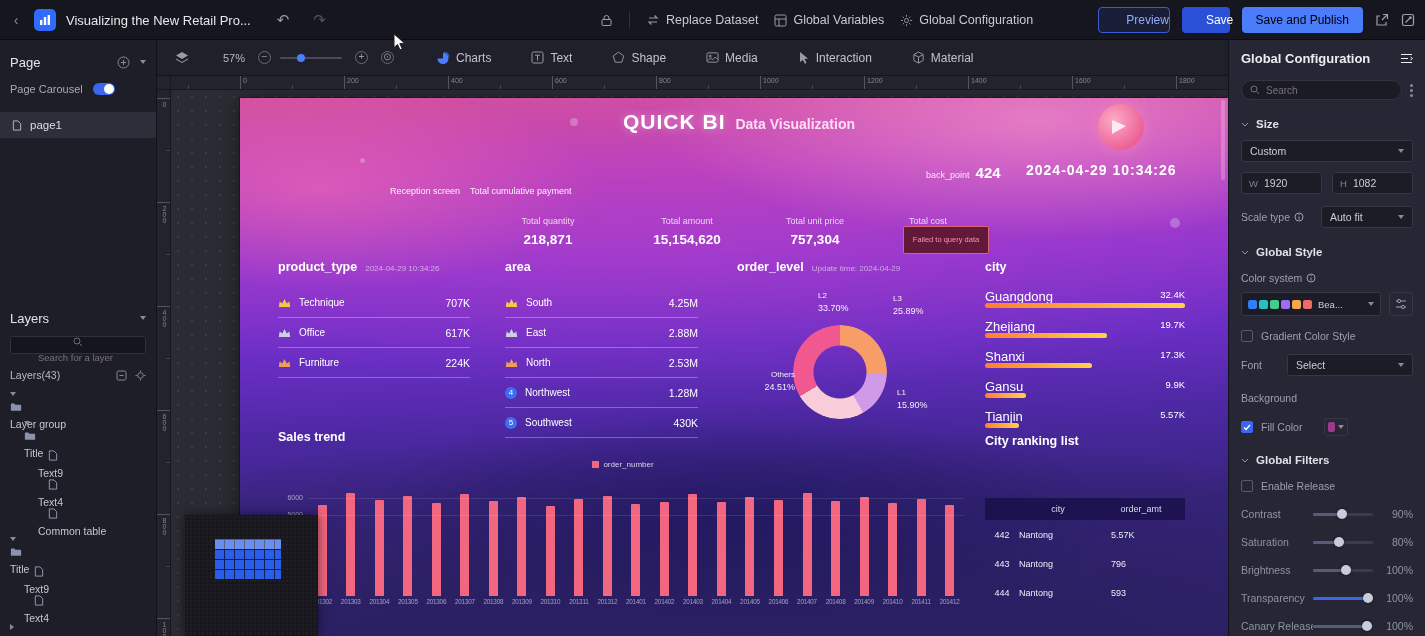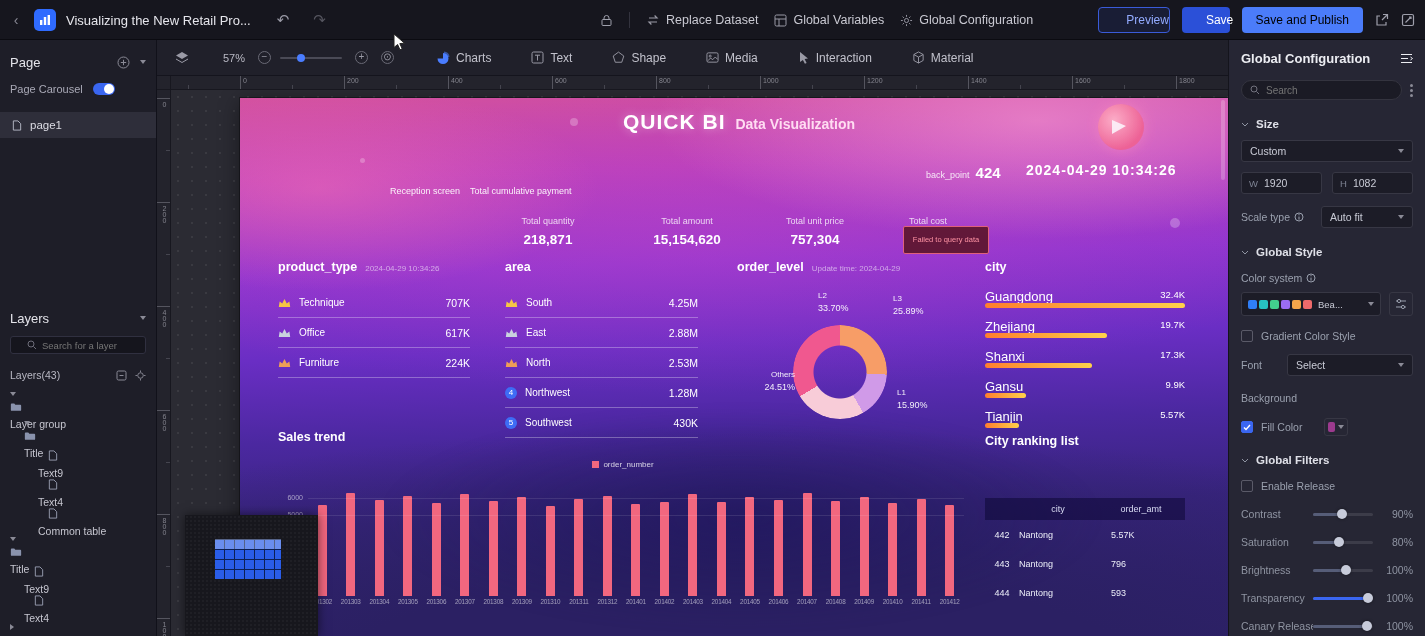--- a/index.html
+++ b/index.html
@@ -29,21 +29,21 @@
   
   .left-sidebar{position:absolute;left:0;top:40px;width:157px;height:596px;background:#1e1e28;border-right:1px solid #11111a;z-index:50;overflow:hidden;}
   .ls-row{display:flex;align-items:center;padding:0 10px;}
   .ls-page-header{margin-top:10px;height:24px;color:#e4e4ea;font-size:13px;}
   .ls-head-icons{margin-left:auto;display:flex;align-items:center;gap:10px;color:#8a8a96;}
   .ls-carousel{margin-top:4px;height:22px;color:#a9a9b6;font-size:11px;gap:10px;}
   .toggle{width:22px;height:12px;border-radius:6px;background:#3a66f0;position:relative;cursor:pointer;}
   .toggle::after{content:"";position:absolute;right:1px;top:1px;width:10px;height:10px;border-radius:50%;background:#fff;}
   .ls-page-item{margin-top:12px;height:26px;background:#2e2e3a;display:flex;align-items:center;gap:8px;padding:0 12px;color:#dcdce4;font-size:11.5px;cursor:pointer;}
   .ls-layers-header{margin-top:168px;height:24px;color:#e4e4ea;font-size:13px;}
-  .ls-search{margin:6px 10px 0;height:18px;background:#15151d;border:1px solid #303040;border-radius:3px;display:flex;align-items:center;gap:5px;padding:0 16px;color:#6d6d7a;}
+  .ls-search{margin:6px 10px 0;height:18px;background:#15151d;border:1px solid #303040;border-radius:3px;display:flex;align-items:center;gap:5px;padding:0 6px;color:#6d6d7a;flex-direction:column;}
   .ls-search input{flex:1;background:none;border:0;outline:none;color:#9a9aa8;font-size:9.5px;font-family:inherit;width:80px;}
   .ls-count{margin-top:12px;height:18px;color:#b9b9c4;font-size:10.5px;}
   .ls-count .ls-head-icons{gap:8px;}
   .tree{margin-top:8px;}
   .tree-row{height:29px;display:flex;align-items:flex-start;gap:6px;color:#c6c6d0;font-size:10.5px;padding-left:10px;cursor:pointer;flex-direction:column;}
   .tree-row.d1{padding-left:24px;}
   .tree-row.d2{padding-left:38px;}
   .caret-down{width:0;height:0;border-left:3.5px solid transparent;border-right:3.5px solid transparent;border-top:4.5px solid #8a8a96;}
   .caret-right{width:0;height:0;border-top:3.5px solid transparent;border-bottom:3.5px solid transparent;border-left:4.5px solid #8a8a96;}
   .tree-ic{color:#8a93ad;}

